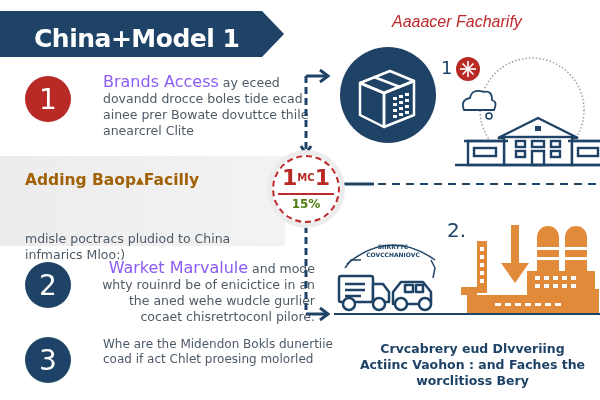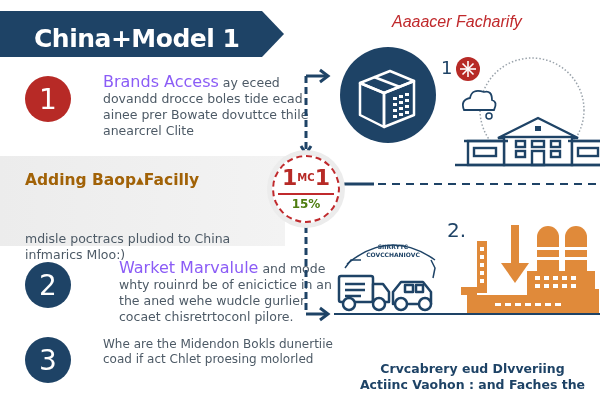--- a/index.html
+++ b/index.html
@@ -34,21 +34,21 @@
     .step-title { font-weight: normal; color: #8b5cf6; font-size: 16px; }
 
     .gray-band {
       position: absolute; left: 0; top: 156px; width: 285px; height: 90px;
       background: linear-gradient(90deg, #ececec 0%, #f3f3f3 100%);
     }
     .facility-title { position: absolute; left: 25px; top: 171px; font-weight: bold; color: #a16207; font-size: 15.5px; }
     .facility-text { position: absolute; left: 25px; top: 199px; width: 230px; font-size: 12.5px; line-height: 16px; color: #4d5a66; margin-top: 32px; }
 
     .step2 { top: 262px; left: 25px; }
-    .step2 .text { margin-left: 48px; margin-top: -2px; width: 220px; font-size: 12.5px; line-height: 16px; color: #4d5a66; }
+    .step2 .text { margin-left: 24px; margin-top: -2px; width: 220px; font-size: 12.5px; line-height: 16px; color: #4d5a66; text-align: right; }
 
     .step3 { top: 337px; left: 25px; }
     .step3 .text { margin-left: 32px; width: 240px; font-size: 12px; line-height: 15px; color: #4d5a66; }
 
     .hub-halo {
       position: absolute; left: 267px; top: 150px; width: 78px; height: 78px; border-radius: 50%;
       background: #ececec;
     }
     .hub {
       position: absolute; left: 272px; top: 155px; width: 68px; height: 68px; border-radius: 50%;
@@ -57,21 +57,21 @@
     .hub-top { position: absolute; left: 0; top: 8px; width: 100%; text-align: center; color: #b72a26; font-weight: bold; }
     .hub-big { font-size: 22px; vertical-align: middle; }
     .hub-small { font-size: 10px; vertical-align: middle; margin: 0 0; }
     .hub-line { position: absolute; left: 4px; right: 4px; top: 36px; height: 2px; background: #c0292c; }
     .hub-pct { position: absolute; left: 0; top: 40px; width: 100%; text-align: center; color: #4d7c0f; font-weight: bold; font-size: 12px; }
 
     .label-num { position: absolute; font-size: 18px; color: #1e4366; }
 
     .caption {
       position: absolute; left: 345px; top: 341px; width: 255px; text-align: center;
-      font-weight: bold; color: #1e4366; font-size: 12.5px; line-height: 16px; margin-top: 20px;
+      font-weight: bold; color: #1e4366; font-size: 12.5px; line-height: 16px;
     }
 
     svg.abs { position: absolute; overflow: visible; }
   </style>
 </head>
 <body>
 
 <div class="banner">
   <span class="banner-title">China+Model 1</span>
 </div>
@@ -254,13 +254,14 @@
   </g>
   <g fill="#e08a3a">
     <rect x="56" y="2" width="8" height="40"></rect>
     <polygon points="46,40 74,40 60,60"></polygon>
   </g>
 </svg>
 
 <div class="caption">
   <div>Crvcabrery eud Dlvveriing</div>
   <div>Actiinc Vaohon : and Faches the</div>
+  <div>worclitioss Bery</div>
 </div>
 
 </body></html>

